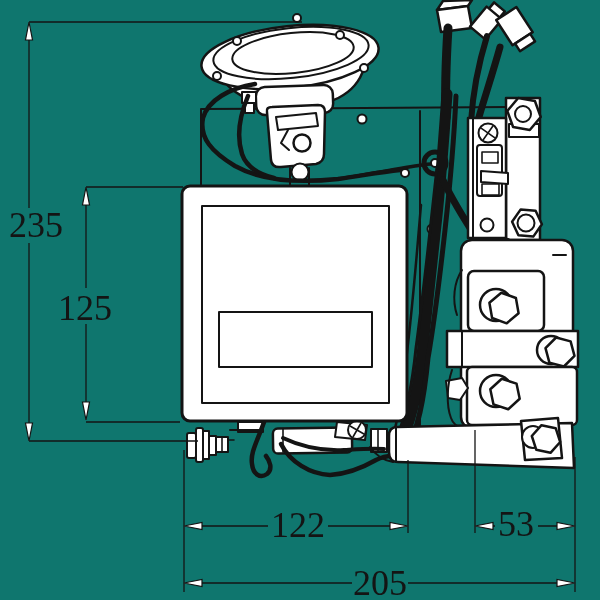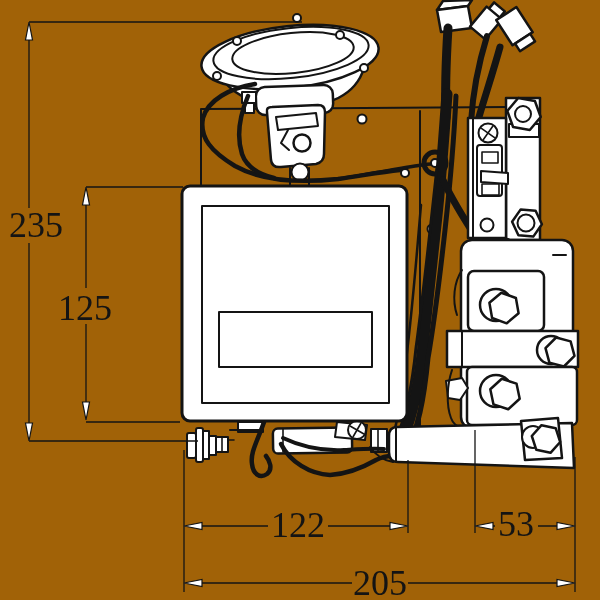--- a/index.html
+++ b/index.html
@@ -1,16 +1,16 @@
 <!DOCTYPE html>
 <html><head>
 <meta charset="utf-8">
 <style>
   html,body{margin:0;padding:0;background:#fff;width:600px;height:600px;overflow:hidden;}
-  #stage{width:600px;height:600px;position:relative;background:#a16207;}
+  #stage{width:600px;height:600px;position:relative;background:#0f766e;}
   svg{display:block;}
   .ln{fill:none;stroke:#141414;stroke-width:2.5;stroke-linecap:round;stroke-linejoin:round;}
   .ln2{fill:none;stroke:#141414;stroke-width:2;stroke-linecap:round;stroke-linejoin:round;}
   .thin{fill:none;stroke:#141414;stroke-width:1.6;stroke-linecap:round;stroke-linejoin:round;}
   .w{fill:#ffffff;}
   .wire{fill:none;stroke:#141414;stroke-linecap:round;stroke-linejoin:round;}
   .dim{fill:none;stroke:#141414;stroke-width:1.3;}
   .arr{fill:#ffffff;stroke:#141414;stroke-width:1.2;stroke-linejoin:miter;}
   .dimtxt{font-family:"Liberation Serif","DejaVu Serif",serif;font-size:36px;fill:#141414;text-anchor:middle;}
 </style>

